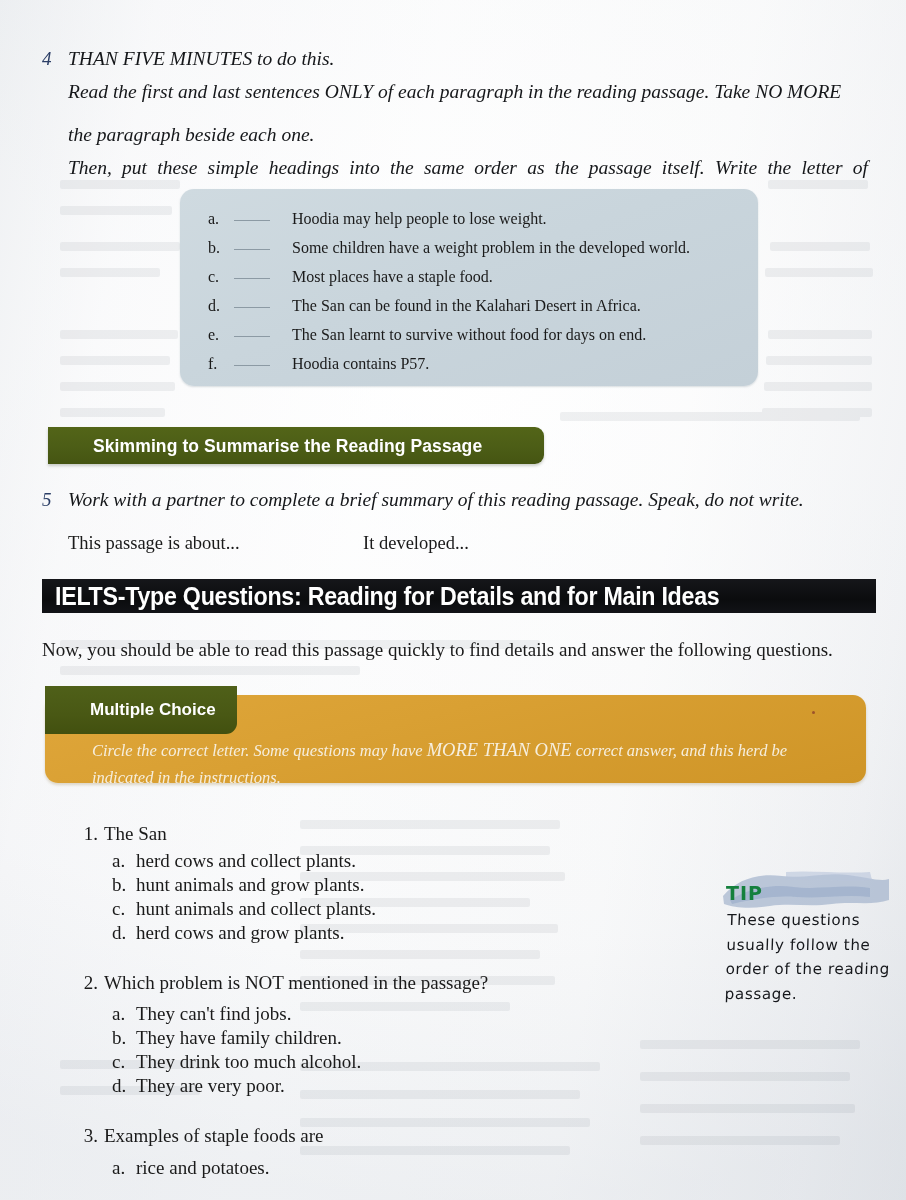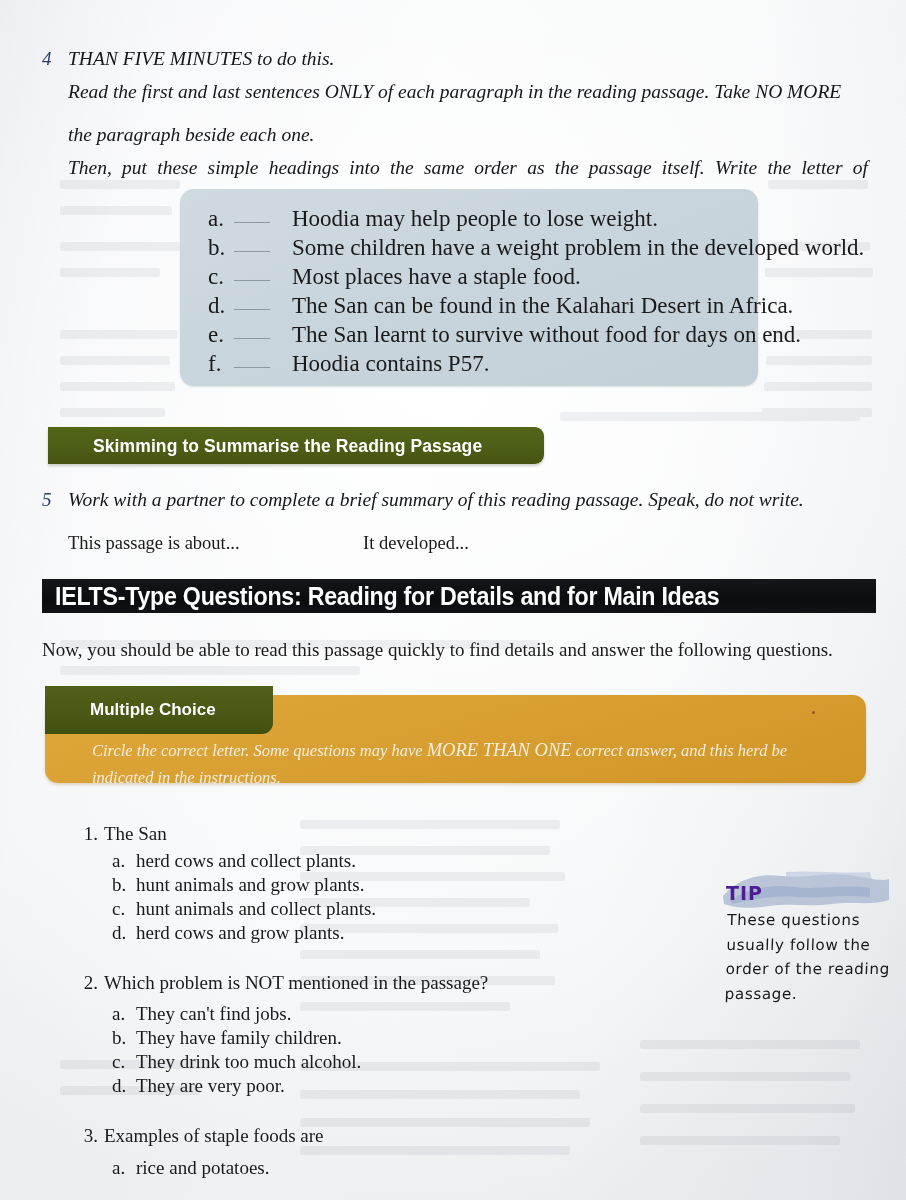--- a/index.html
+++ b/index.html
@@ -59,21 +59,21 @@
     position:absolute;
     left:180px;top:189px;width:578px;height:197px;
     background:linear-gradient(160deg,#cfdae0 0%,#c9d5dc 45%,#c4d0d8 100%);
     border-radius:14px;
     box-shadow:0 1px 2px rgba(120,135,148,.28);
   }
   .litem{
     position:absolute;
     left:28px;right:14px;
     height:27px;
-    font-size:23px;
+    font-size:16px;
     line-height:27px;
     white-space:nowrap;
   }
   .litem .lt{display:inline-block;width:26px;}
   .litem .blank{
     display:inline-block;width:36px;
     border-bottom:1.4px solid #8c9aa4;
     vertical-align:3px;
     margin-right:22px;
   }
@@ -130,21 +130,21 @@
     position:absolute;left:45px;top:695px;width:821px;height:88px;
     background:linear-gradient(165deg,#dfa63a 0%,#d9a033 40%,#cf9527 100%);
     border-radius:13px;
     box-shadow:0 2px 3px rgba(150,125,70,.28);
   }
   .orangebox .dot{
     position:absolute;right:51px;top:16px;width:3px;height:3px;border-radius:50%;
     background:#8b3c2a;opacity:.75;
   }
   .greentab{
-    position:absolute;left:45px;top:686px;width:228px;height:48px;
+    position:absolute;left:45px;top:686px;width:192px;height:48px;
     background:linear-gradient(180deg,#4f6019 0%,#495814 60%,#42500f 100%);
     border-radius:0 0 11px 0;
   }
   .greentab span{
     position:absolute;left:45px;top:50%;transform:translateY(-50%);
     color:#fff;
     font-family:"Liberation Sans",sans-serif;
     font-weight:bold;
     font-size:17px;
     white-space:nowrap;
@@ -180,21 +180,21 @@
     position:absolute;left:718px;top:868px;width:180px;height:140px;
   }
   .brush{
     position:absolute;left:2px;top:2px;width:172px;height:42px;
     opacity:.92;
   }
   .tiptitle{
     position:absolute;left:8px;top:14px;
     font-family:"DejaVu Sans",sans-serif;
     font-size:19px;font-weight:bold;letter-spacing:1px;
-    color:#4c1d95;
+    color:#15803d;
   }
   .tipbody{
     position:absolute;left:8px;top:40px;width:176px;
     font-family:"DejaVu Sans",sans-serif;
     font-size:15.2px;
     line-height:24.5px;
     letter-spacing:.6px;
     color:#16181c;
     transform:skewX(-2deg);
   }

